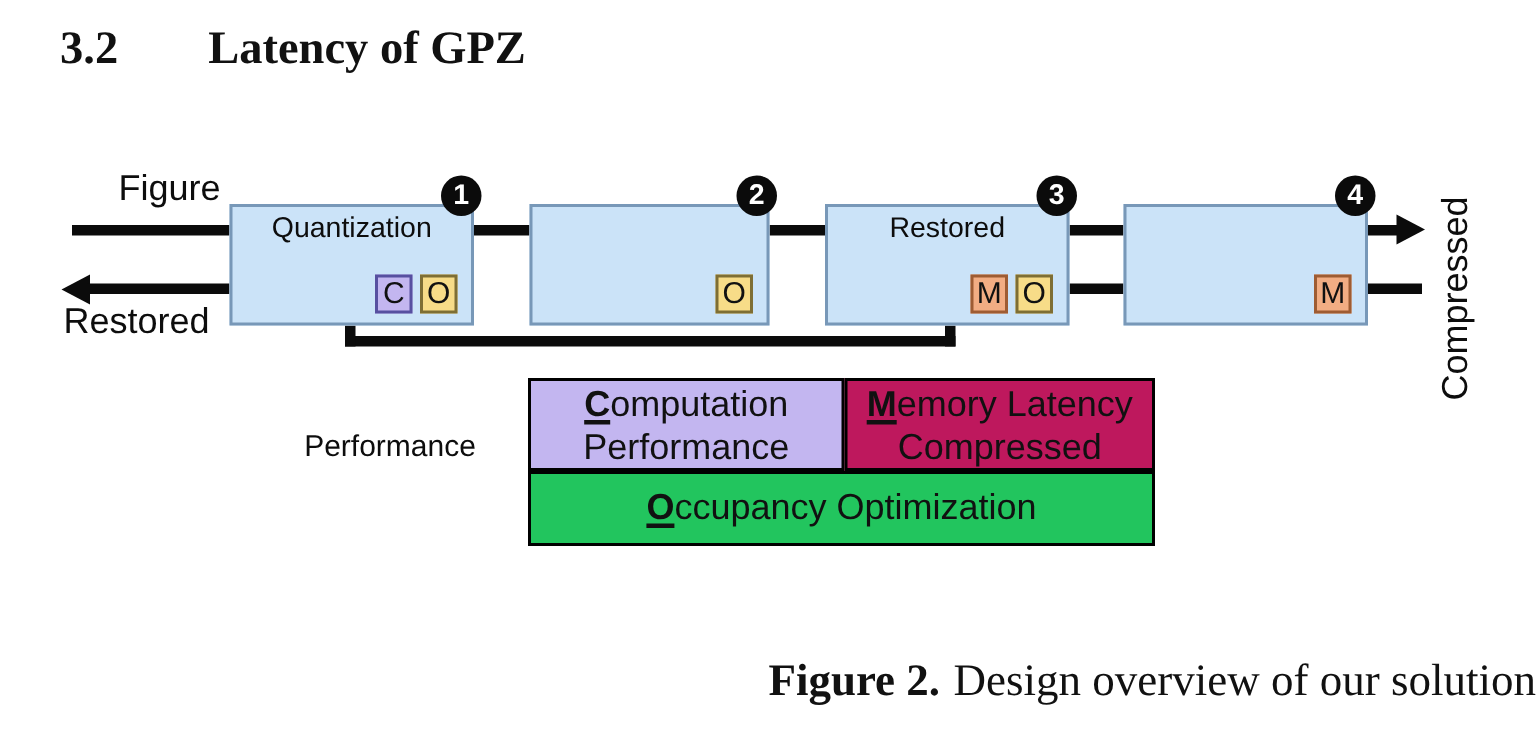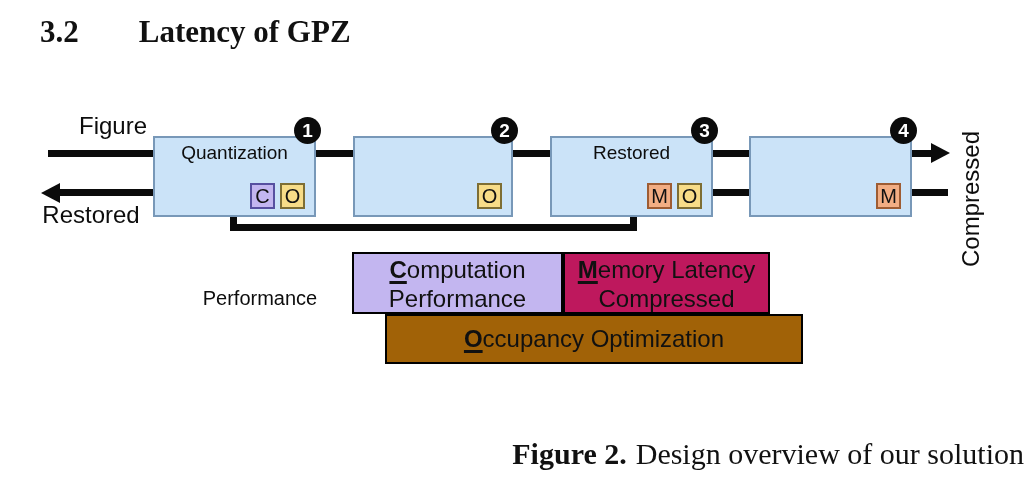--- a/index.html
+++ b/index.html
@@ -79,21 +79,21 @@
   }
   .legend-box {
     position:absolute; border:2px solid #000000;
     text-align:center; font-size:24px; color:#111;
   }
   .legend-computation { left:352px; top:252px; width:211px; height:62px;
     background:#c3b6f0; line-height:29px; padding-top:1px; }
   .legend-memory      { left:563px; top:252px; width:207px; height:62px;
     background:#be185d; line-height:29px; padding-top:1px; }
   .legend-occupancy   { left:352px; top:314px; width:418px; height:50px;
-    background:#a16207; line-height:46px;margin-left:33px; }
+    background:#22c55e; line-height:46px; }
   .initial {
     font-weight:bold; text-decoration:underline;
     text-decoration-thickness:2.5px; text-underline-offset:3px;
   }
 </style>
 </head>
 <body>
 
 <div class="page">
 

